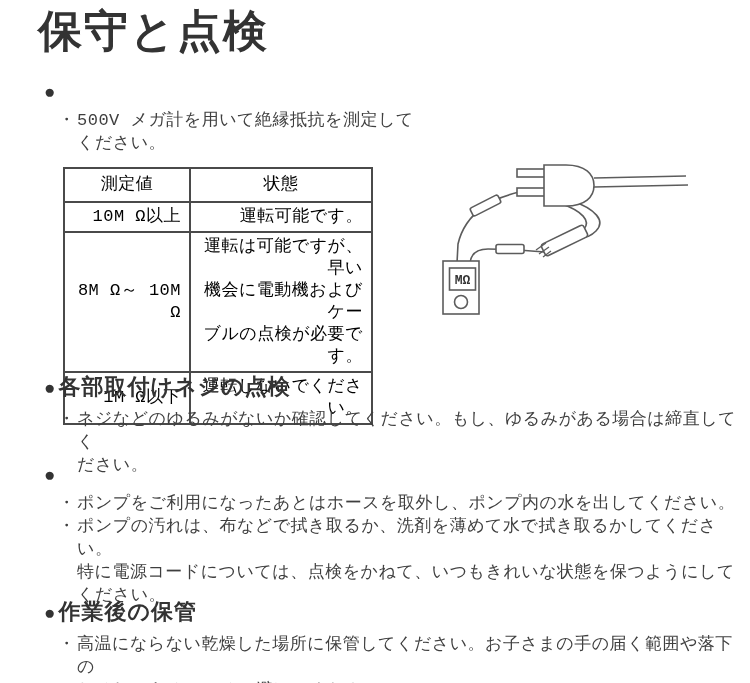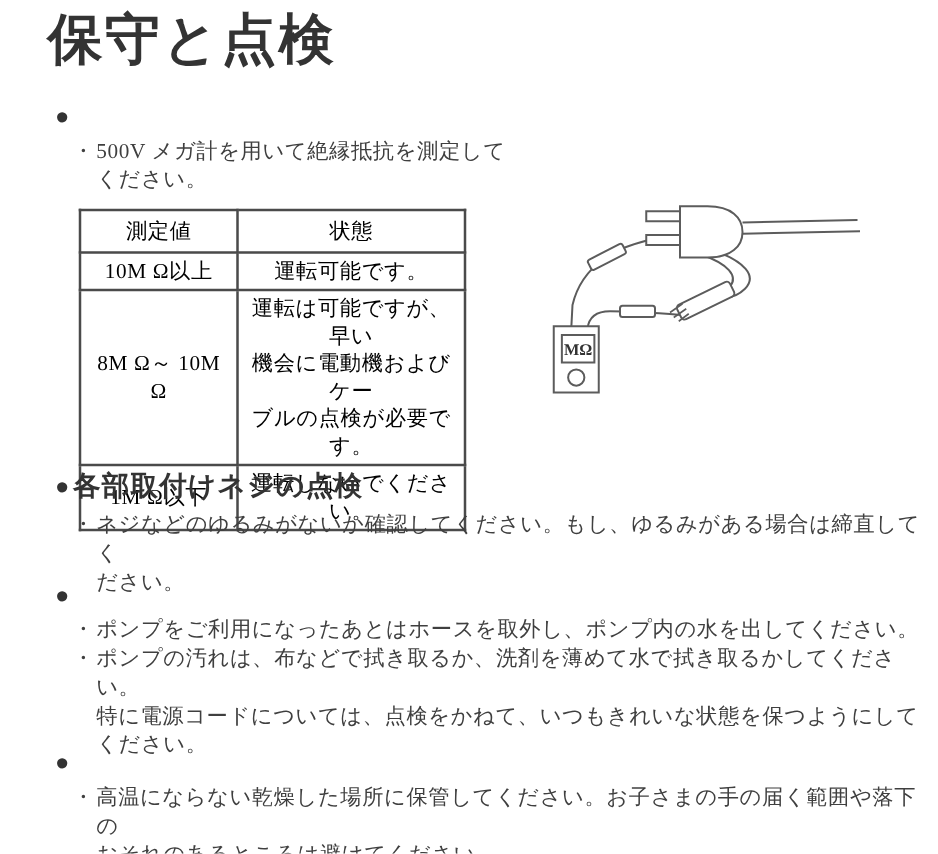--- a/index.html
+++ b/index.html
@@ -1,18 +1,18 @@
 <!DOCTYPE html>
 <html><head>
 <meta charset="utf-8">
 <style>
   html,body{margin:0;padding:0;background:#fff;}
   .page{
     position:relative;width:750px;height:683px;background:#ffffff;overflow:hidden;
-    font-family:Liberation Serif, serif;color:#3f3f3f;
+    font-family:Liberation Mono, monospace;color:#3f3f3f;
   }
   .title{
     position:absolute;left:38px;top:2px;margin:0;
     font-size:44px;font-weight:bold;letter-spacing:2px;color:#333333;
   }
   .sec{position:absolute;left:44px;}
   .sec1{top:84px;width:410px;}
   .sec2{top:376px;width:695px;}
   .sec3{top:467px;width:695px;}
   .sec4{top:601px;width:695px;}
@@ -24,21 +24,21 @@
   .bullets{margin:6px 0 0 14px;}
   .bullet-row{display:flex;font-size:17px;line-height:23px;letter-spacing:0.5px;}
   .dot{width:19px;flex:none;}
   .bullet-text{white-space:pre-line;}
   .res-table{
     position:absolute;left:63px;top:167px;border-collapse:collapse;
     font-size:17px;color:#000000;table-layout:fixed;
   }
   .res-table th,.res-table td{
     border:2px solid #4a4a4a;font-weight:normal;letter-spacing:0.5px;
-    padding:3px 8px;line-height:22px;vertical-align:middle;text-align:center;
+    padding:3px 8px;line-height:22px;vertical-align:middle;text-align:right;
   }
   .res-table th{text-align:center;height:26px;}
   .col-val{width:126px;}
   .col-st{width:182px;}
   .st{white-space:pre-line;margin-top:47px;}
   .diagram{position:absolute;left:428px;top:155px;width:272px;height:172px;}
   .diagram .ln{fill:none;stroke:#5c5c5c;stroke-width:1.6;}
   .diagram .shape{fill:#ffffff;stroke:#5c5c5c;stroke-width:1.6;}
   .diagram .thin{fill:none;stroke:#5c5c5c;stroke-width:1.3;}
   .diagram text{font-size:13px;font-weight:600;fill:#333333;}
@@ -148,20 +148,21 @@
         <div class="bullet-text">ポンプの汚れは、布などで拭き取るか、洗剤を薄めて水で拭き取るかしてください。
 特に電源コードについては、点検をかねて、いつもきれいな状態を保つようにして
 ください。</div>
       </div>
     </div>
   </section>
 
   <section class="sec sec4">
     <div class="sec-heading">
       <span class="marker">●</span>
+      <span>作業後の保管</span>
     </div>
     <div class="bullets">
       <div class="bullet-row">
         <span class="dot">・</span>
         <div class="bullet-text">高温にならない乾燥した場所に保管してください。お子さまの手の届く範囲や落下の
 おそれのあるところは避けてください。</div>
       </div>
     </div>
   </section>
 

